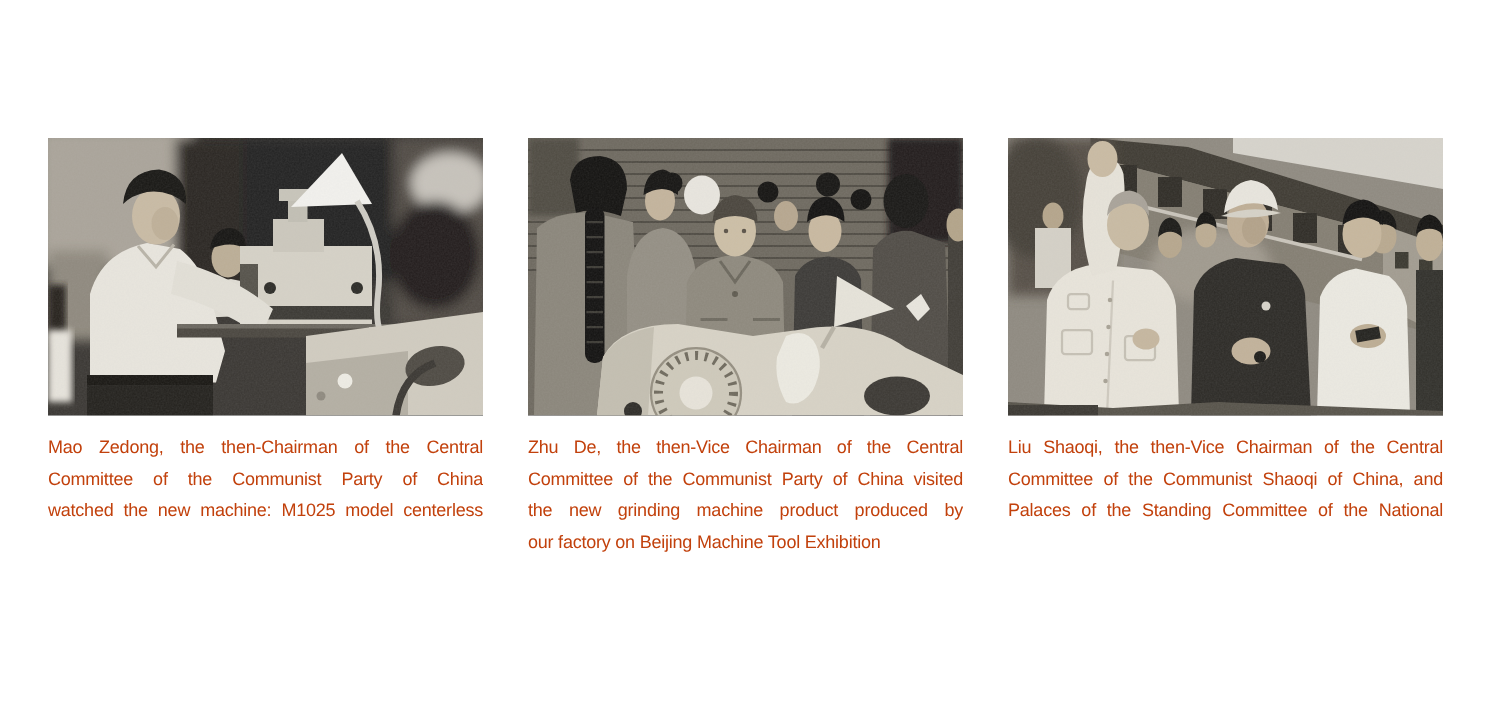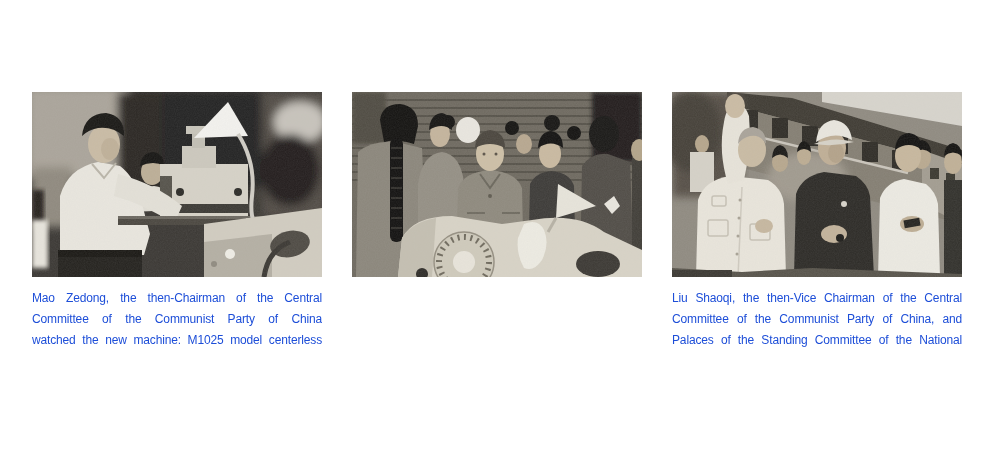--- a/index.html
+++ b/index.html
@@ -31,21 +31,21 @@
     background: #444;
   }
   .photo svg {
     display: block;
     width: 100%;
     height: 100%;
   }
   figcaption.caption {
     margin-top: 11px;
     width: 290px;
-    color: #1d4ed8;
+    color: #c2410c;
     font-size: 12px;
     line-height: 21px;
     letter-spacing: -0.15px;
   }
   .cap-line {
     text-align: justify;
     text-align-last: justify;
     white-space: normal;
     overflow: hidden;
     height: 21px;
@@ -188,20 +188,26 @@
         <circle cx="112" cy="170" r="11" fill="#e8e4da"></circle>
         <path d="M172,132 Q186,126 192,138 Q198,152 190,168 Q182,180 172,176 Q164,162 166,146 Z" fill="#edebe2"></path>
         <polygon points="206,92 244,114 204,126" fill="#e7e4da"></polygon>
         <path d="M204,126 L196,140" stroke="#b6b1a4" stroke-width="3"></path>
         <path d="M252,112 l10,-8 l6,10 l-8,8 Z" fill="#e9e6de"></path>
         <ellipse cx="246" cy="172" rx="22" ry="13" fill="#3b3833"></ellipse>
         <circle cx="70" cy="182" r="6" fill="#2e2c28"></circle>
         <rect width="290" height="185" filter="url(#grain)" opacity="0.25"></rect>
       </svg>
     </div>
+    <figcaption class="caption">
+      <div class="cap-line">Zhu De, the then-Vice Chairman of the Central</div>
+      <div class="cap-line">Committee of the Communist Party of China visited</div>
+      <div class="cap-line">the new grinding machine product produced by</div>
+      <div class="cap-line last">our factory on Beijing Machine Tool Exhibition</div>
+    </figcaption>
   </figure>
 
   <figure class="col">
     <div class="photo" role="img" aria-label="Black-and-white photo: Liu Shaoqi in a light suit waves beside workers in front of a factory building with rows of windows">
       <svg viewBox="0 0 290 185" preserveAspectRatio="none">
         <rect width="290" height="185" fill="#8f8a80"></rect>
 
         <polygon points="150,0 290,0 290,34 150,10" fill="#d7d4cc"></polygon>
         <polygon points="55,0 120,6 290,58 290,74 55,12" fill="#3f3b33"></polygon>
         <polygon points="55,12 290,74 290,132 55,72" fill="#847e72"></polygon>
@@ -265,18 +271,18 @@
         <ellipse cx="240" cy="132" rx="12" ry="8" fill="#bdad93"></ellipse>
         <rect x="232" y="127" width="16" height="8" fill="#23221e" transform="rotate(-10 240 131)"></rect>
 
         <path d="M0,176 L70,180 L140,176 L290,182 L290,185 L0,185 Z" fill="#57534a"></path>
         <rect x="0" y="178" width="60" height="7" fill="#3b3832"></rect>
         <rect width="290" height="185" filter="url(#grain)" opacity="0.25"></rect>
       </svg>
     </div>
     <figcaption class="caption">
       <div class="cap-line">Liu Shaoqi, the then-Vice Chairman of the Central</div>
-      <div class="cap-line">Committee of the Communist Party of China, and</div>
+      <div class="cap-line">Committee of the Communist Shaoqi of China, and</div>
       <div class="cap-line">Palaces of the Standing Committee of the National</div>
     </figcaption>
   </figure>
 
 </main>
 
 </body></html>

